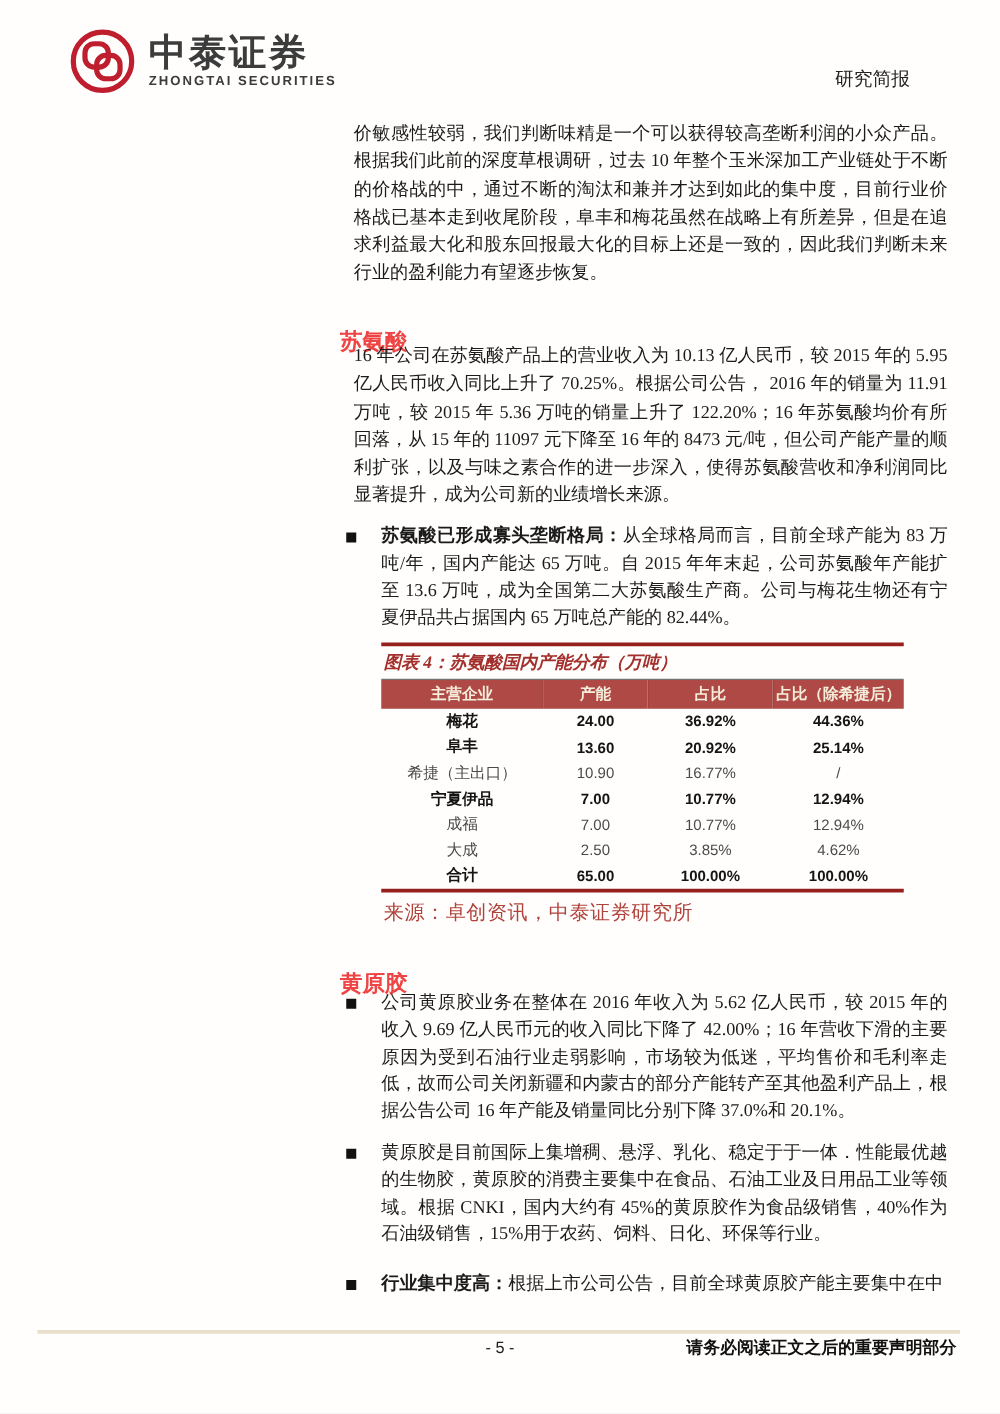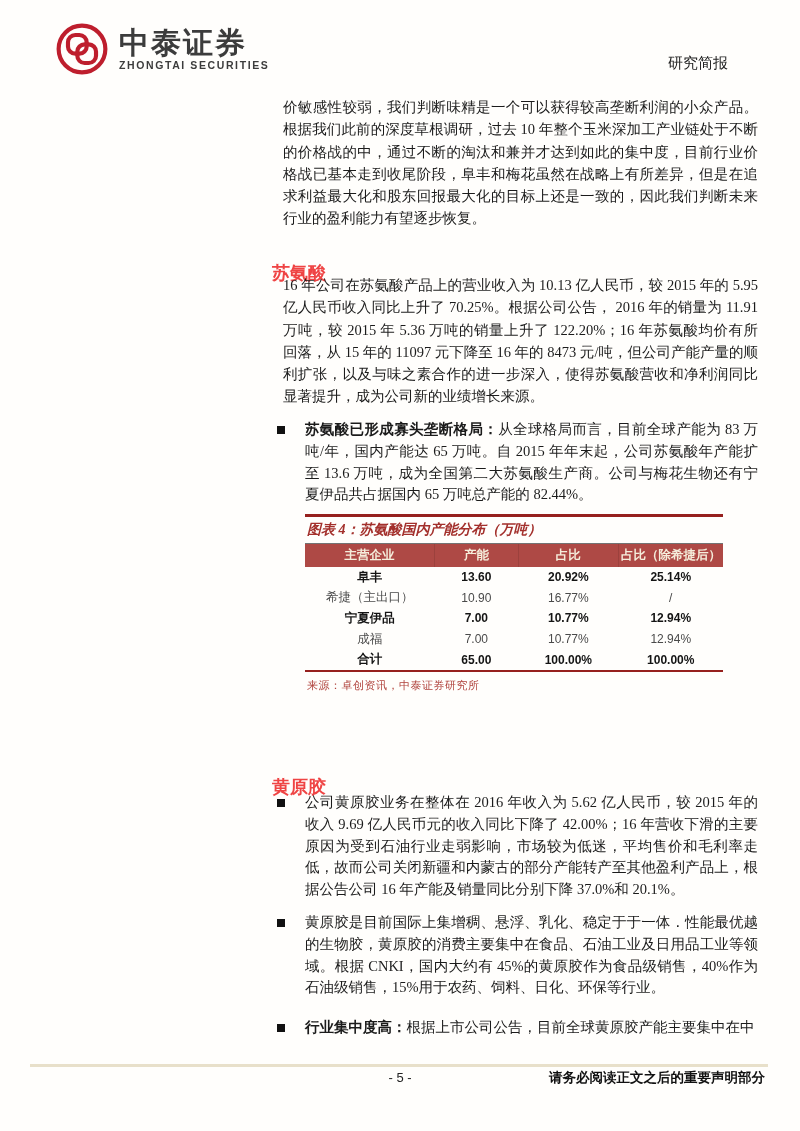--- a/index.html
+++ b/index.html
@@ -29,21 +29,21 @@
     padding:4px 0 4px 2px;border-bottom:1px solid #737373;}
   .tb table{width:100%;border-collapse:collapse;table-layout:fixed;}
   .tb th{background:#ae4945;color:#f5eddb;font-size:12.5px;font-weight:700;
     height:23px;padding:0;border-left:1px solid rgba(0,0,0,0.10);}
   .tb th:first-child{border-left:none;}
   .tb td{height:20.6px;padding:0;text-align:center;font-size:12.5px;}
   .tb td.num{font-family:"Liberation Sans","DejaVu Sans",sans-serif;font-size:12px;}
   .tb tr.b td{font-weight:700;color:#141414;}
   .tb tr.n td{color:#4a4a4a;}
   .tb-bottomline{height:2.5px;background:#96201e;}
-  .tb-source{font-size:11px;color:#b0423c;padding:6px 0 0 2px;letter-spacing:0.5px;}
+  .tb-source{font-size:16px;color:#b0423c;padding:6px 0 0 2px;letter-spacing:0.5px;}
   
   .footer-line{position:absolute;left:30px;top:1064px;width:738px;height:3px;background:#e8e0ca;}
   .page-num{position:absolute;left:0;top:1070px;width:800px;text-align:center;
     font-size:13px;color:#222;font-family:"Liberation Sans","DejaVu Sans",sans-serif;}
   .disclaimer{position:absolute;right:35px;top:1069px;font-size:13.5px;font-weight:700;color:#111;}
 </style>
 </head>
 <body>
 
 <div class="page">
@@ -85,20 +85,26 @@
       <thead>
         <tr>
           <th>主营企业</th>
           <th>产能</th>
           <th>占比</th>
           <th>占比（除希捷后）</th>
         </tr>
       </thead>
       <tbody>
         <tr class="b">
+          <td>梅花</td>
+          <td class="num">24.00</td>
+          <td class="num">36.92%</td>
+          <td class="num">44.36%</td>
+        </tr>
+        <tr class="b">
           <td>阜丰</td>
           <td class="num">13.60</td>
           <td class="num">20.92%</td>
           <td class="num">25.14%</td>
         </tr>
         <tr class="n">
           <td>希捷（主出口）</td>
           <td class="num">10.90</td>
           <td class="num">16.77%</td>
           <td class="num">/</td>
@@ -107,20 +113,26 @@
           <td>宁夏伊品</td>
           <td class="num">7.00</td>
           <td class="num">10.77%</td>
           <td class="num">12.94%</td>
         </tr>
         <tr class="n">
           <td>成福</td>
           <td class="num">7.00</td>
           <td class="num">10.77%</td>
           <td class="num">12.94%</td>
+        </tr>
+        <tr class="n">
+          <td>大成</td>
+          <td class="num">2.50</td>
+          <td class="num">3.85%</td>
+          <td class="num">4.62%</td>
         </tr>
         <tr class="b">
           <td>合计</td>
           <td class="num">65.00</td>
           <td class="num">100.00%</td>
           <td class="num">100.00%</td>
         </tr>
       </tbody>
     </table>
     <div class="tb-bottomline"></div>

